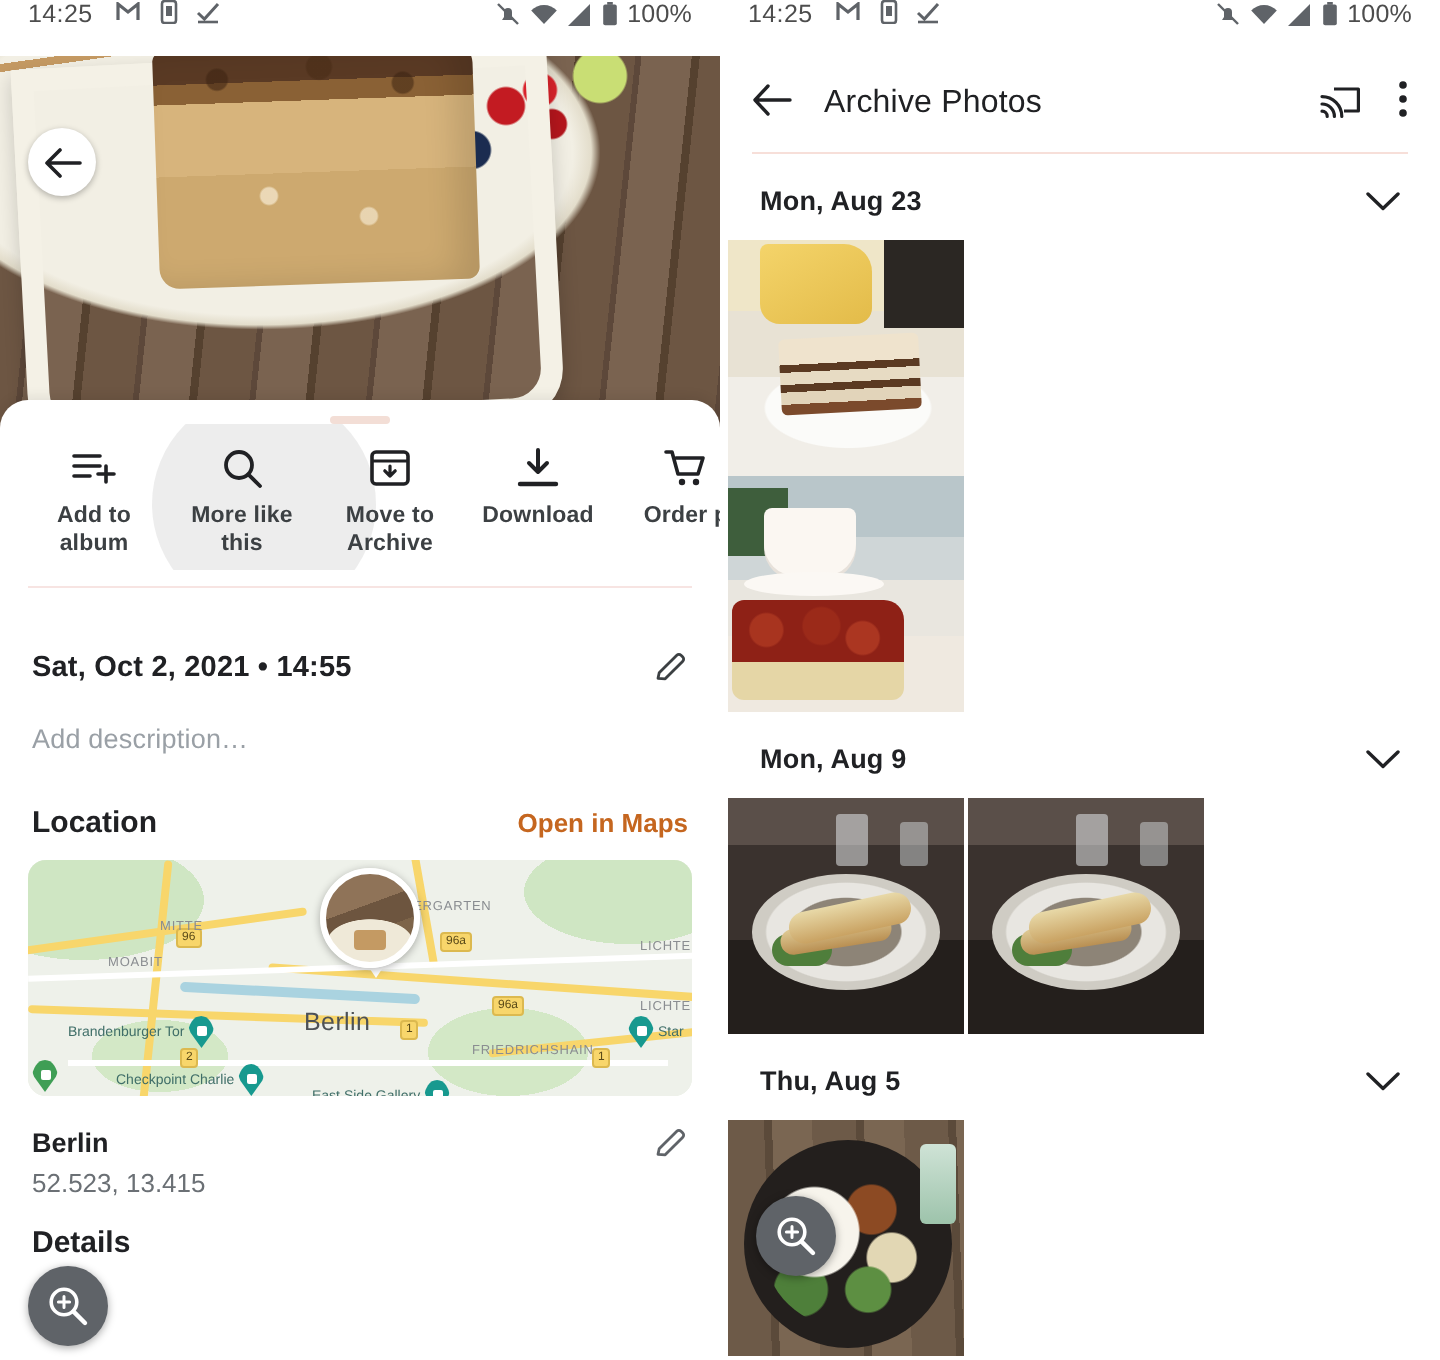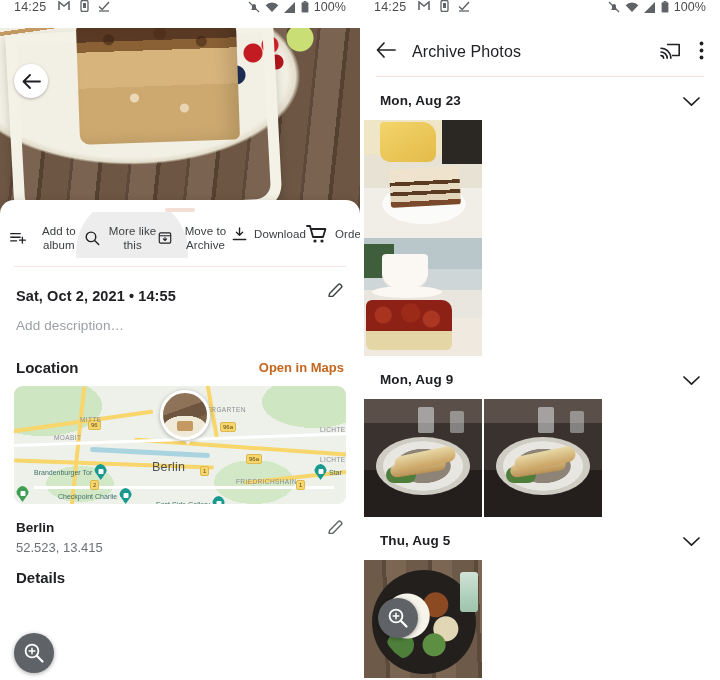--- a/index.html
+++ b/index.html
@@ -88,36 +88,36 @@
   }
   .drag-handle {
     width: 30px; height: 4px; border-radius: 3px; background: #f3ded6;
     margin: 8px auto 0;
   }
   .actionbar {
     display: flex; align-items: flex-start; padding: 12px 10px 6px 10px;
     position: relative; overflow: hidden;
   }
   .action {
-    width: 74px; flex: 0 0 74px; display: flex; flex-direction: row;
-    align-items: center; gap: 7px; cursor: pointer; position: relative; z-index: 2;
+    width: 74px; flex: 0 0 74px; display: flex; flex-direction: column;
+    align-items: center; gap: 7px; cursor: pointer; position: relative; z-index: 2; font-weight: bold;
   }
   .action .lbl {
     font-size: 11.5px; color: #3c4043; text-align: center; line-height: 1.22;
     letter-spacing: .1px;
   }
   .highlight-circle {
     position: absolute; left: 76px; top: -16px;
     width: 112px; height: 112px; border-radius: 50%;
     background: #ebebeb; opacity: .92; z-index: 1;
   }
   .sep { height: 1px; background: #f7e4e2; margin: 8px 14px 0; }
 
   .meta { padding: 16px 16px 0 16px; }
-  .meta-row { display: flex; align-items: flex-end; }
+  .meta-row { display: flex; align-items: flex-start; margin-top: 16px; }
   .date-txt { font-size: 14.5px; color: #202124; font-weight: bold; letter-spacing: .1px; }
   .pencil { margin-left: auto; cursor: pointer; }
   .desc { margin-top: 14px; font-size: 13.5px; color: #9aa0a6; letter-spacing: .1px;}
 
   .loc-head { display: flex; align-items: center; padding: 26px 16px 0 16px; }
   .loc-title { font-size: 15px; font-weight: bold; color: #202124; }
   .loc-link { margin-left: auto; font-size: 13px; font-weight: bold; color: #c5661f; cursor: pointer; }
 
   
   .map {

